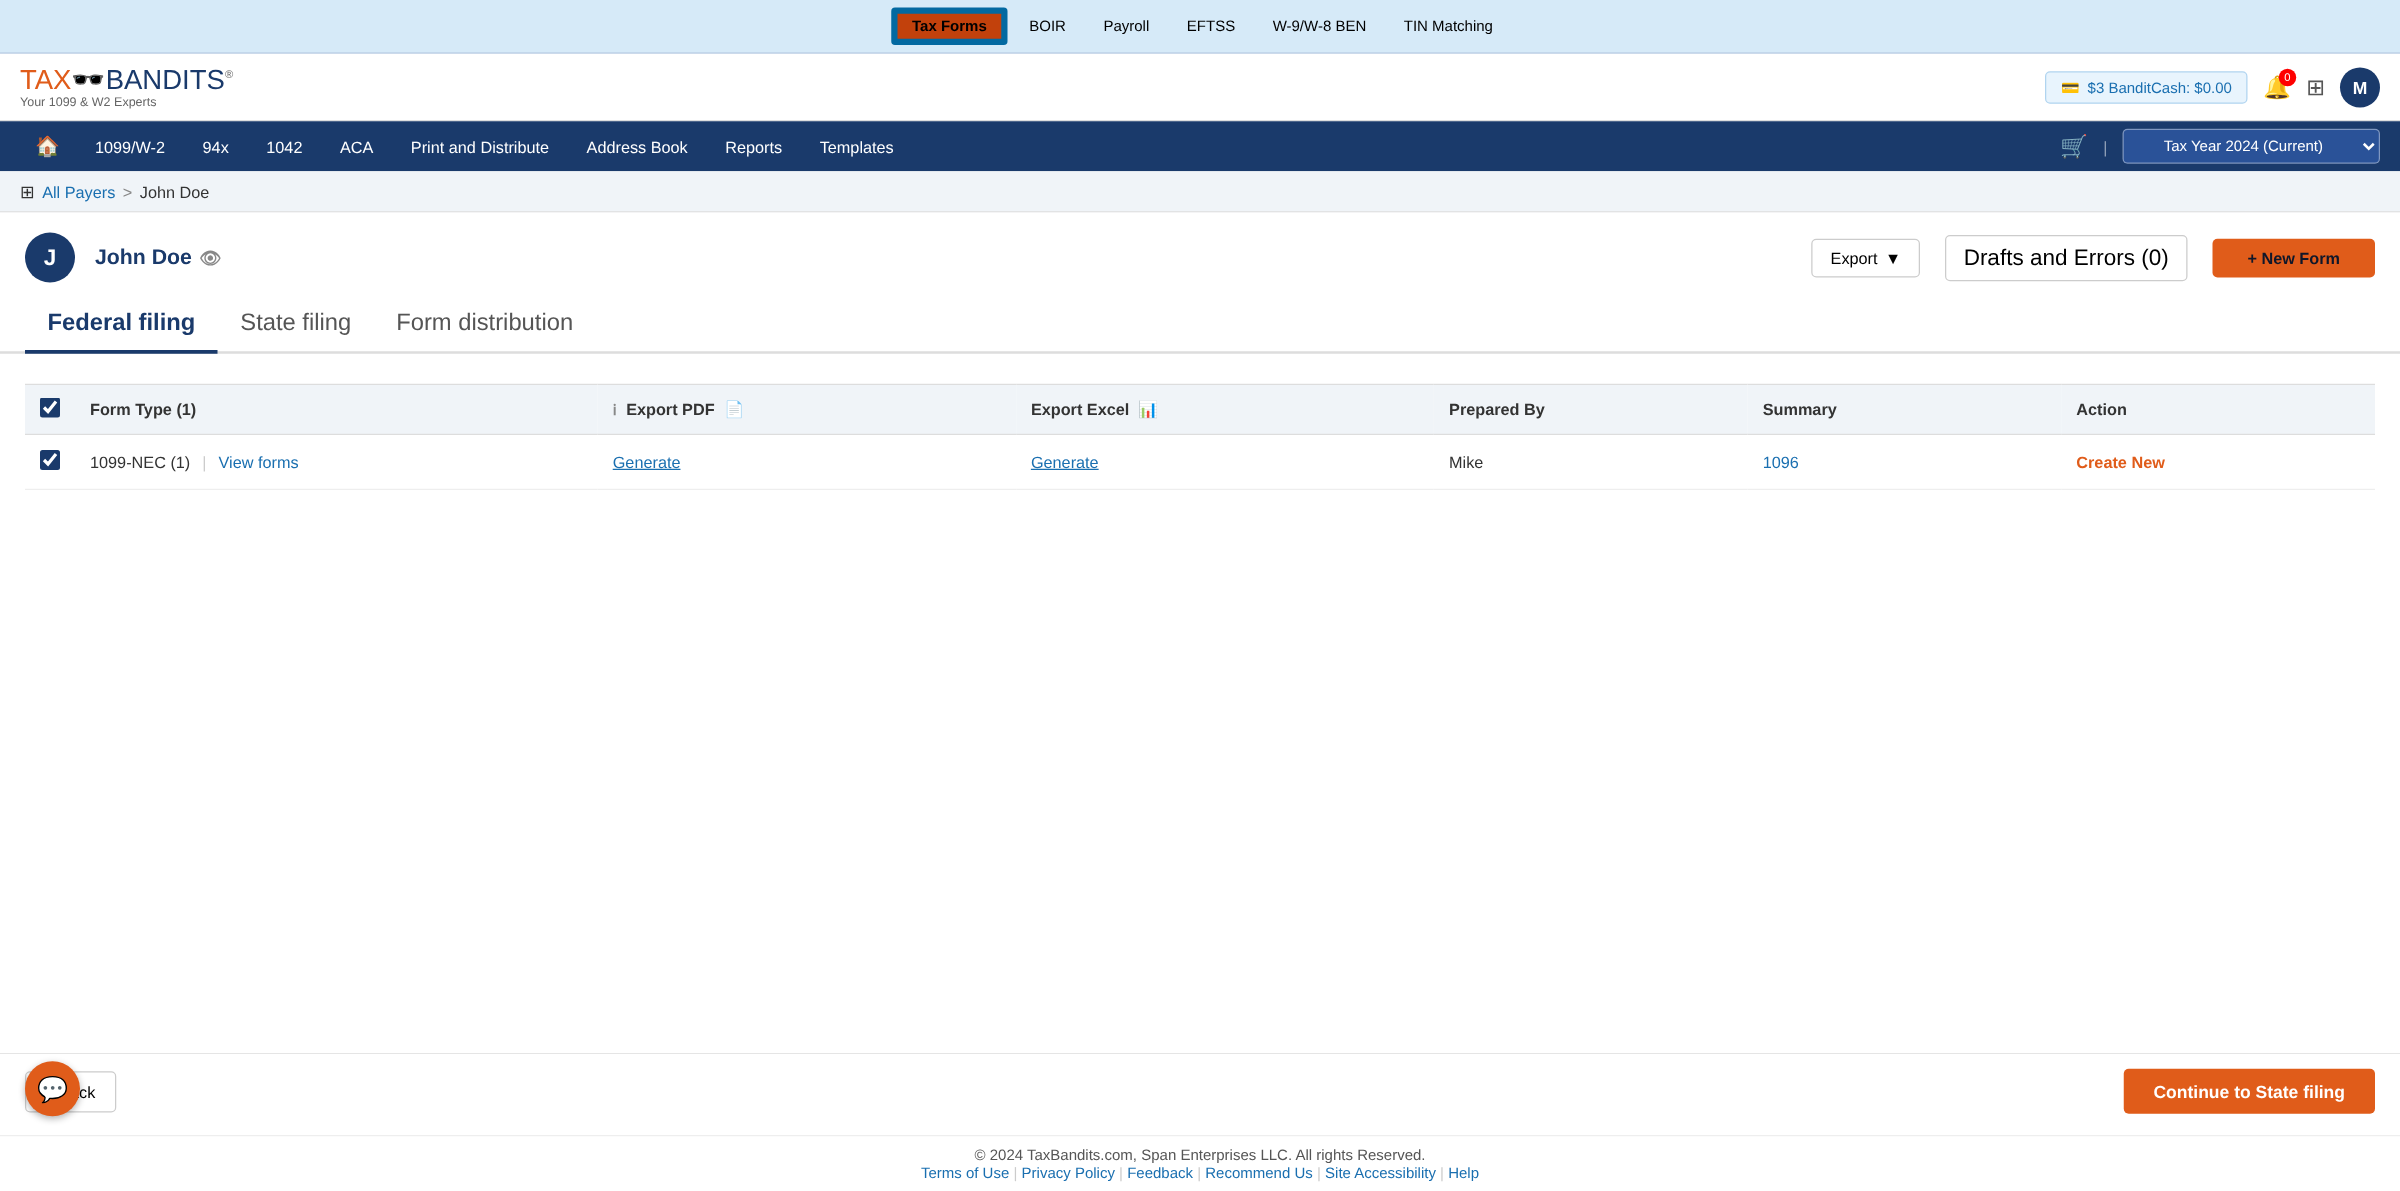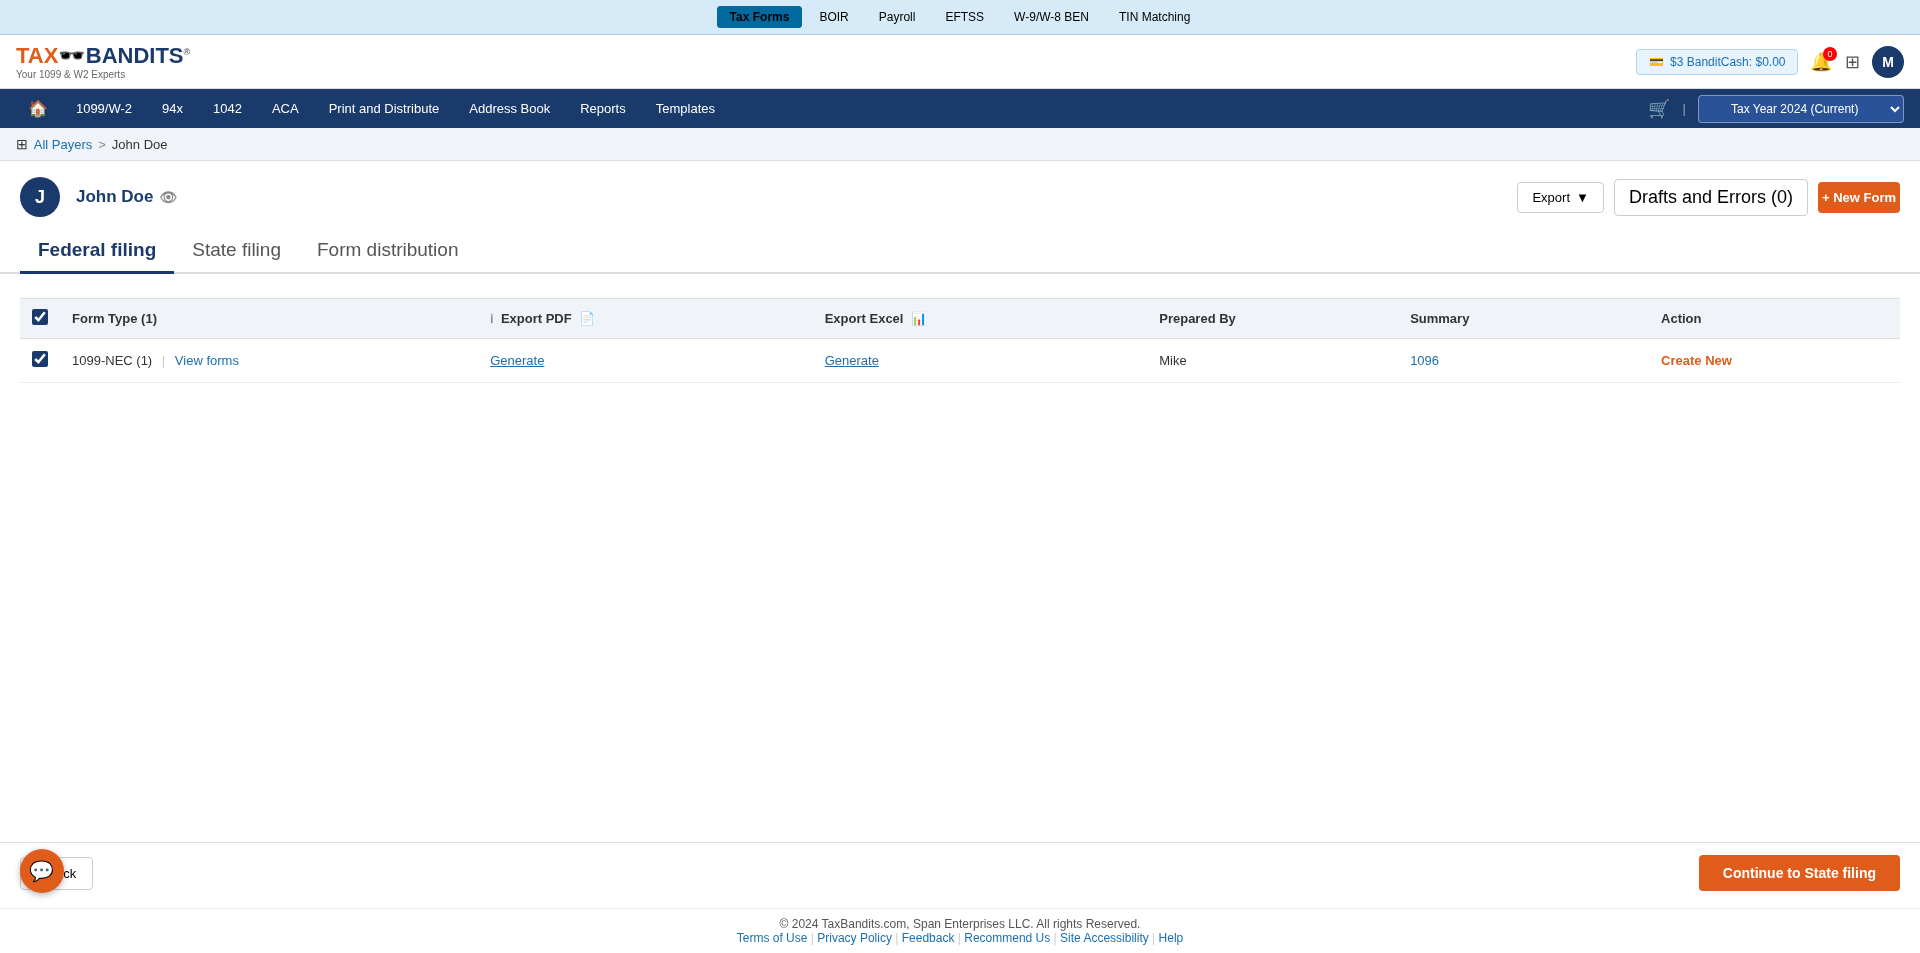--- a/index.html
+++ b/index.html
@@ -16,36 +16,36 @@
     }
     .top-nav-item {
       padding: 3px 12px;
       font-size: 12px;
       cursor: pointer;
       border-radius: 3px;
       border: 1px solid transparent;
       background: transparent;
     }
     .top-nav-item.active {
-      background: #0369a1;
-      border: 1px solid #0369a1;
+      background: #c2410c;
+      border: 5px solid #0369a1;
       font-weight: bold;
     }
 
     
     .header-row {
       background: white;
       display: flex;
       align-items: center;
       padding: 8px 16px;
       border-bottom: 1px solid #ddd;
       gap: 16px;
     }
     .logo-area { display: flex; flex-direction: column; }
-    .logo-text { font-size: 22px; font-weight: bold; color: #1a3a6b; }
+    .logo-text { font-size: 22px; font-weight: normal; color: #1a3a6b; }
     .logo-text span { color: #e05c1a; }
     .logo-sub { font-size: 10px; color: #666; }
     .search-area {
       flex: 1;
       margin-left: 40px;
       display: flex;
       align-items: center;
       border: 1px solid #ccc;
       border-radius: 4px;
       padding: 5px 10px;
@@ -163,21 +163,21 @@
     .payer-name {
       font-size: 17px; font-weight: bold; color: #1a3a6b;
       display: flex; align-items: center; gap: 6px;
     }
     .eye-icon { color: #888; font-size: 14px; cursor: pointer; }
     .payer-ein { font-size: 12px; color: #666; }
 
     .payer-actions {
       display: flex;
       align-items: center;
-      gap: 10px;
+      gap: 20px;
     }
     .export-btn {
       border: 1px solid #ccc;
       background: white;
       border-radius: 4px;
       padding: 7px 14px;
       font-size: 13px;
       cursor: pointer;
       display: flex;
       align-items: center;
@@ -186,24 +186,24 @@
     .drafts-btn {
       border: 1px solid #ccc;
       background: white;
       border-radius: 4px;
       padding: 7px 14px;
       font-size: 18px;
       cursor: pointer;
     }
     .new-form-btn {
       background: #e05c1a;
-      color: #ffffff;
+      color: #0f172a;
       border: none;
       border-radius: 4px;
-      padding: 8px 4px;
+      padding: 8px 28px;
       font-size: 13px;
       cursor: pointer;
       font-weight: bold;
     }
 
     
     .tabs {
       display: flex;
       border-bottom: 2px solid #ddd;
       padding: 0 20px;

